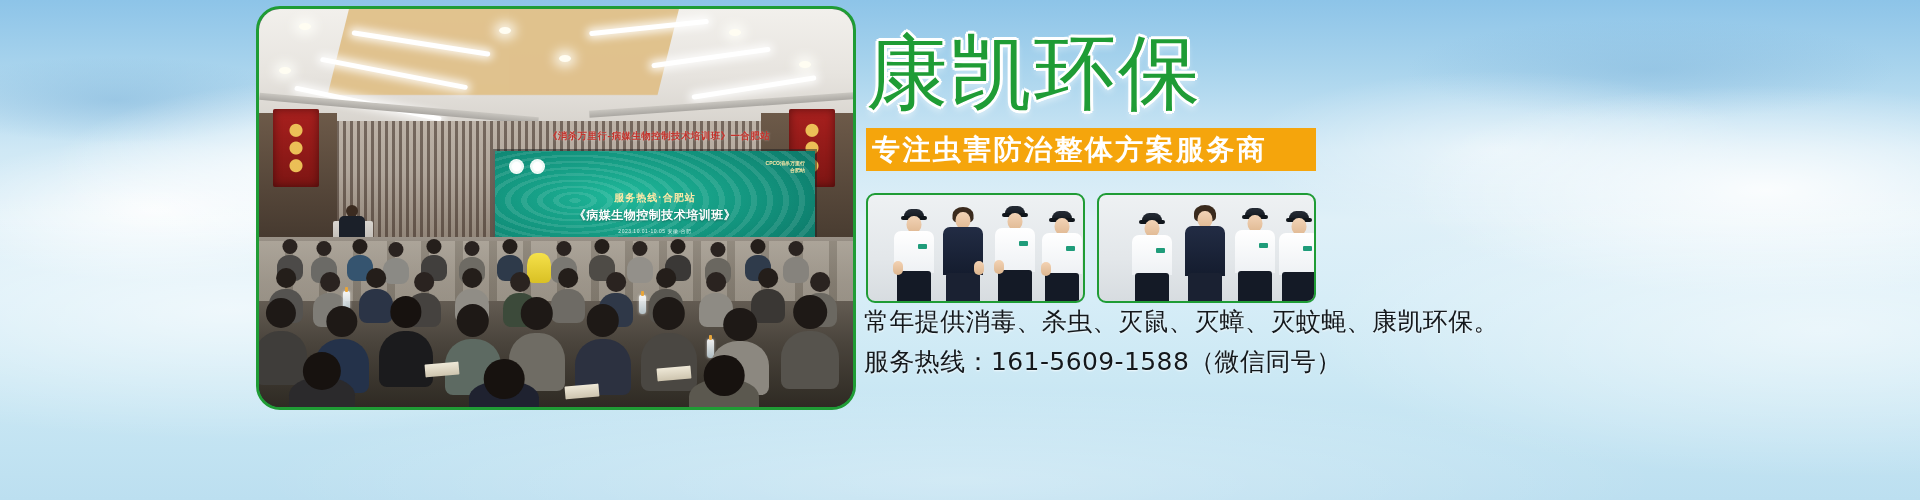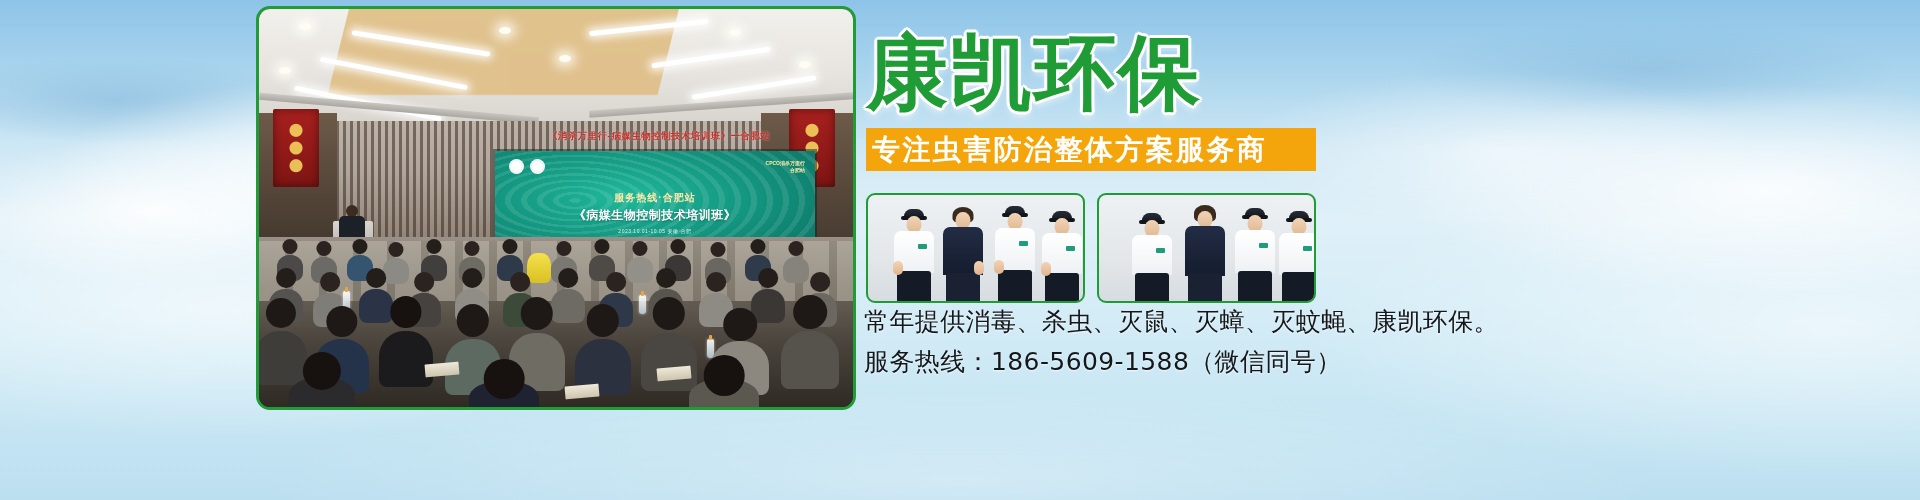--- a/index.html
+++ b/index.html
@@ -34,21 +34,21 @@
   }
   .cl3{
     background:
       radial-gradient(ellipse 260px 60px at 6% 20%, rgba(120,175,215,.45) 0%, rgba(120,175,215,0) 72%),
       radial-gradient(ellipse 340px 70px at 86% 14%, rgba(120,175,215,.38) 0%, rgba(120,175,215,0) 72%);
   }
 
   
   #conf-photo{
     position:absolute; left:256px; top:6px; width:600px; height:404px;
-    border:3px solid #1f9c35; border-radius:14px; overflow:hidden;
+    border:3px solid #1f9c35; border-radius:24px; overflow:hidden;
     background:#2a2a30;
   }
   .room{ position:absolute; inset:0; }
 
   
   .ceiling{
     position:absolute; left:0; top:0; width:100%; height:118px;
     background:linear-gradient(180deg,#f2f0ec 0%,#e7e4df 55%,#d7d3cd 100%);
   }
   .chand{
@@ -209,21 +209,21 @@
     background:linear-gradient(180deg,#efe9d8,#cdc4ae);
     transform:rotate(-5deg);
   }
 
   
   #right-col{
     position:absolute; left:862px; top:0; width:1000px; height:500px;
   }
   #brand-title{
     position:absolute; left:4px; top:32px;
-    font-size:82px; line-height:1; font-weight:bold;
+    font-size:82px; line-height:1; font-weight:normal;
     color:#1f9c35; letter-spacing:2px;
     font-family:"DejaVu Sans","Liberation Sans",sans-serif;
     text-shadow:
       -2px -2px 0 #fff, 2px -2px 0 #fff, -2px 2px 0 #fff, 2px 2px 0 #fff,
       0 -3px 0 #fff, 0 3px 0 #fff, -3px 0 0 #fff, 3px 0 0 #fff,
       0 5px 7px rgba(255,255,255,.6);
     text-align: center;
   }
   #subtitle-bar{
     position:absolute; left:4px; top:128px; width:450px; height:43px;
@@ -573,15 +573,15 @@
           <div class="face"></div>
           <div class="torso white-shirt" style="height:42px;">
               <div class="badge"></div>
             </div>
           <div class="legs" style="height:29px;"></div>
         </div>
       </div>
     </div>
 
     <div id="svc-line">常年提供消毒、杀虫、灭鼠、灭蟑、灭蚊蝇、康凯环保。</div>
-    <div id="hotline">服务热线：186-5609-1588（微信同号）</div>
+    <div id="hotline">服务热线：161-5609-1588（微信同号）</div>
   </div>
 </div>
 
 </body></html>

